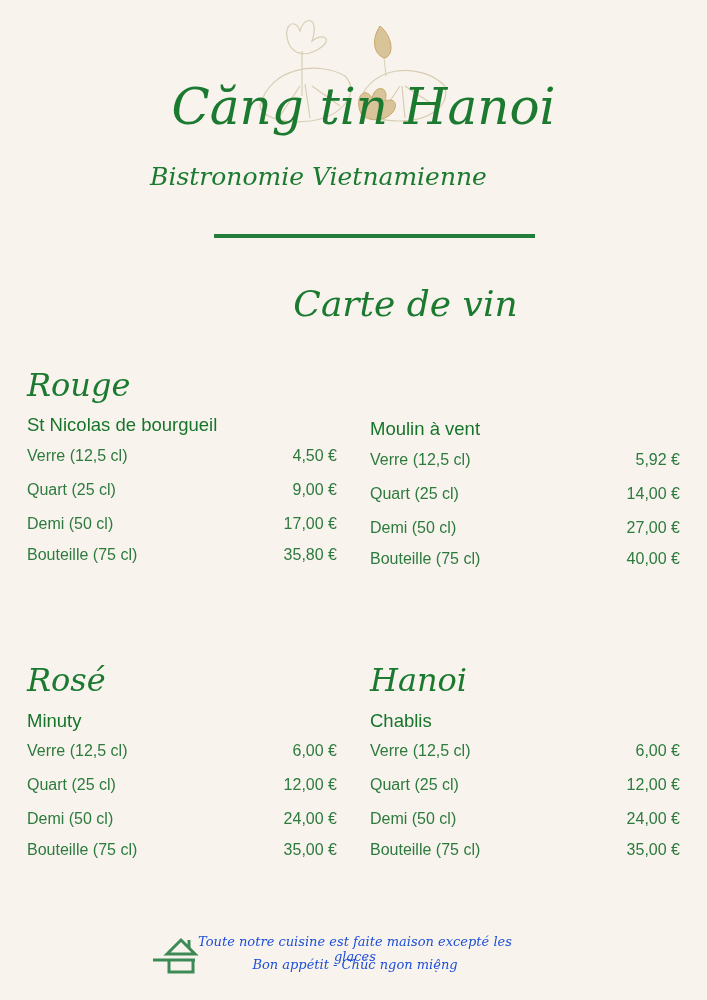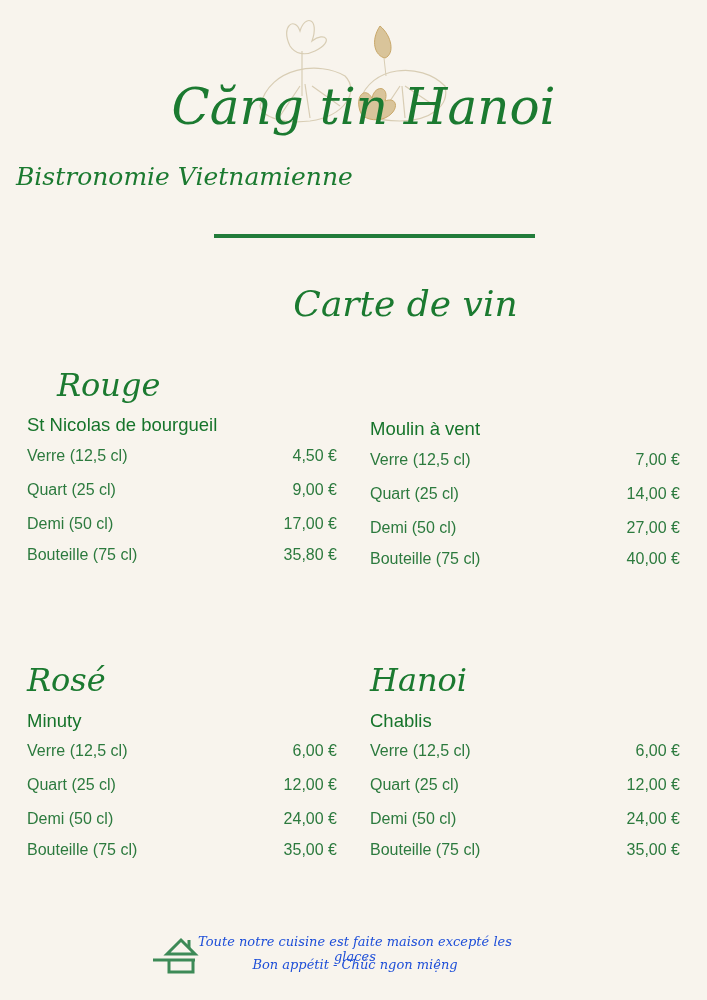--- a/index.html
+++ b/index.html
@@ -12,21 +12,21 @@
   }
   .script { font-family: "DejaVu Serif", serif; font-style: italic; color: #1b7a30; }
   .lotus { position: absolute; left: 250px; top: 6px; width: 220px; height: 130px; }
   .title {
     position: absolute; left: 0; width: 707px; top: 78px;
     text-align: center; font-size: 50px; letter-spacing: 0px;
     padding-left: 20px; box-sizing: border-box;
   }
   .subtitle {
     position: absolute; left: 0; width: 621px; top: 162px;
-    text-align: left; font-size: 25px; padding-left: 16px; box-sizing: border-box;
+    text-align: center; font-size: 25px; padding-left: 16px; box-sizing: border-box;
   }
   .rule {
     position: absolute; left: 214px; top: 234px; width: 321px; height: 4px;
     background: #227c3a;
   }
   .carte {
     position: absolute; left: 0; width: 707px; top: 283px;
     text-align: center; font-size: 36px; padding-left: 104px; box-sizing: border-box;
   }
   .cat { position: absolute; font-size: 32px; }
@@ -59,21 +59,21 @@
     <path d="M110 105 C105 90 115 80 122 92 C125 78 140 80 135 95 C148 90 150 105 135 112 C125 116 112 113 110 105 Z"></path>
   </g>
   <path d="M134 52 L136 70" stroke="#d8cdb4" fill="none"></path>
 </svg>
 
 <div class="title script">Căng tin Hanoi</div>
 <div class="subtitle script">Bistronomie Vietnamienne</div>
 <div class="rule"></div>
 <div class="carte script">Carte de vin</div>
 
-<div class="cat script" style="left:27px; top:366px;margin-left:30px;">Rouge</div>
+<div class="cat script" style="left:27px; top:366px;">Rouge</div>
 
 <div class="wine" style="left:27px; top:414px;">St Nicolas de bourgueil</div>
 <div class="row" style="left:27px; top:447px;">
     <span>Verre (12,5 cl)</span>
     <span class="price">4,50 €</span>
   </div>
 <div class="row" style="left:27px; top:481px;">
     <span>Quart (25 cl)</span>
     <span class="price">9,00 €</span>
   </div>
@@ -82,21 +82,21 @@
     <span class="price">17,00 €</span>
   </div>
 <div class="row" style="left:27px; top:546px;">
     <span>Bouteille (75 cl)</span>
     <span class="price">35,80 €</span>
   </div>
 
 <div class="wine" style="left:370px; top:418px;">Moulin à vent</div>
 <div class="row" style="left:370px; top:451px;">
     <span>Verre (12,5 cl)</span>
-    <span class="price">7,00 €</span>
+    <span class="price">5,92 €</span>
   </div>
 <div class="row" style="left:370px; top:485px;">
     <span>Quart (25 cl)</span>
     <span class="price">14,00 €</span>
   </div>
 <div class="row" style="left:370px; top:519px;">
     <span>Demi (50 cl)</span>
     <span class="price">27,00 €</span>
   </div>
 <div class="row" style="left:370px; top:550px;">

